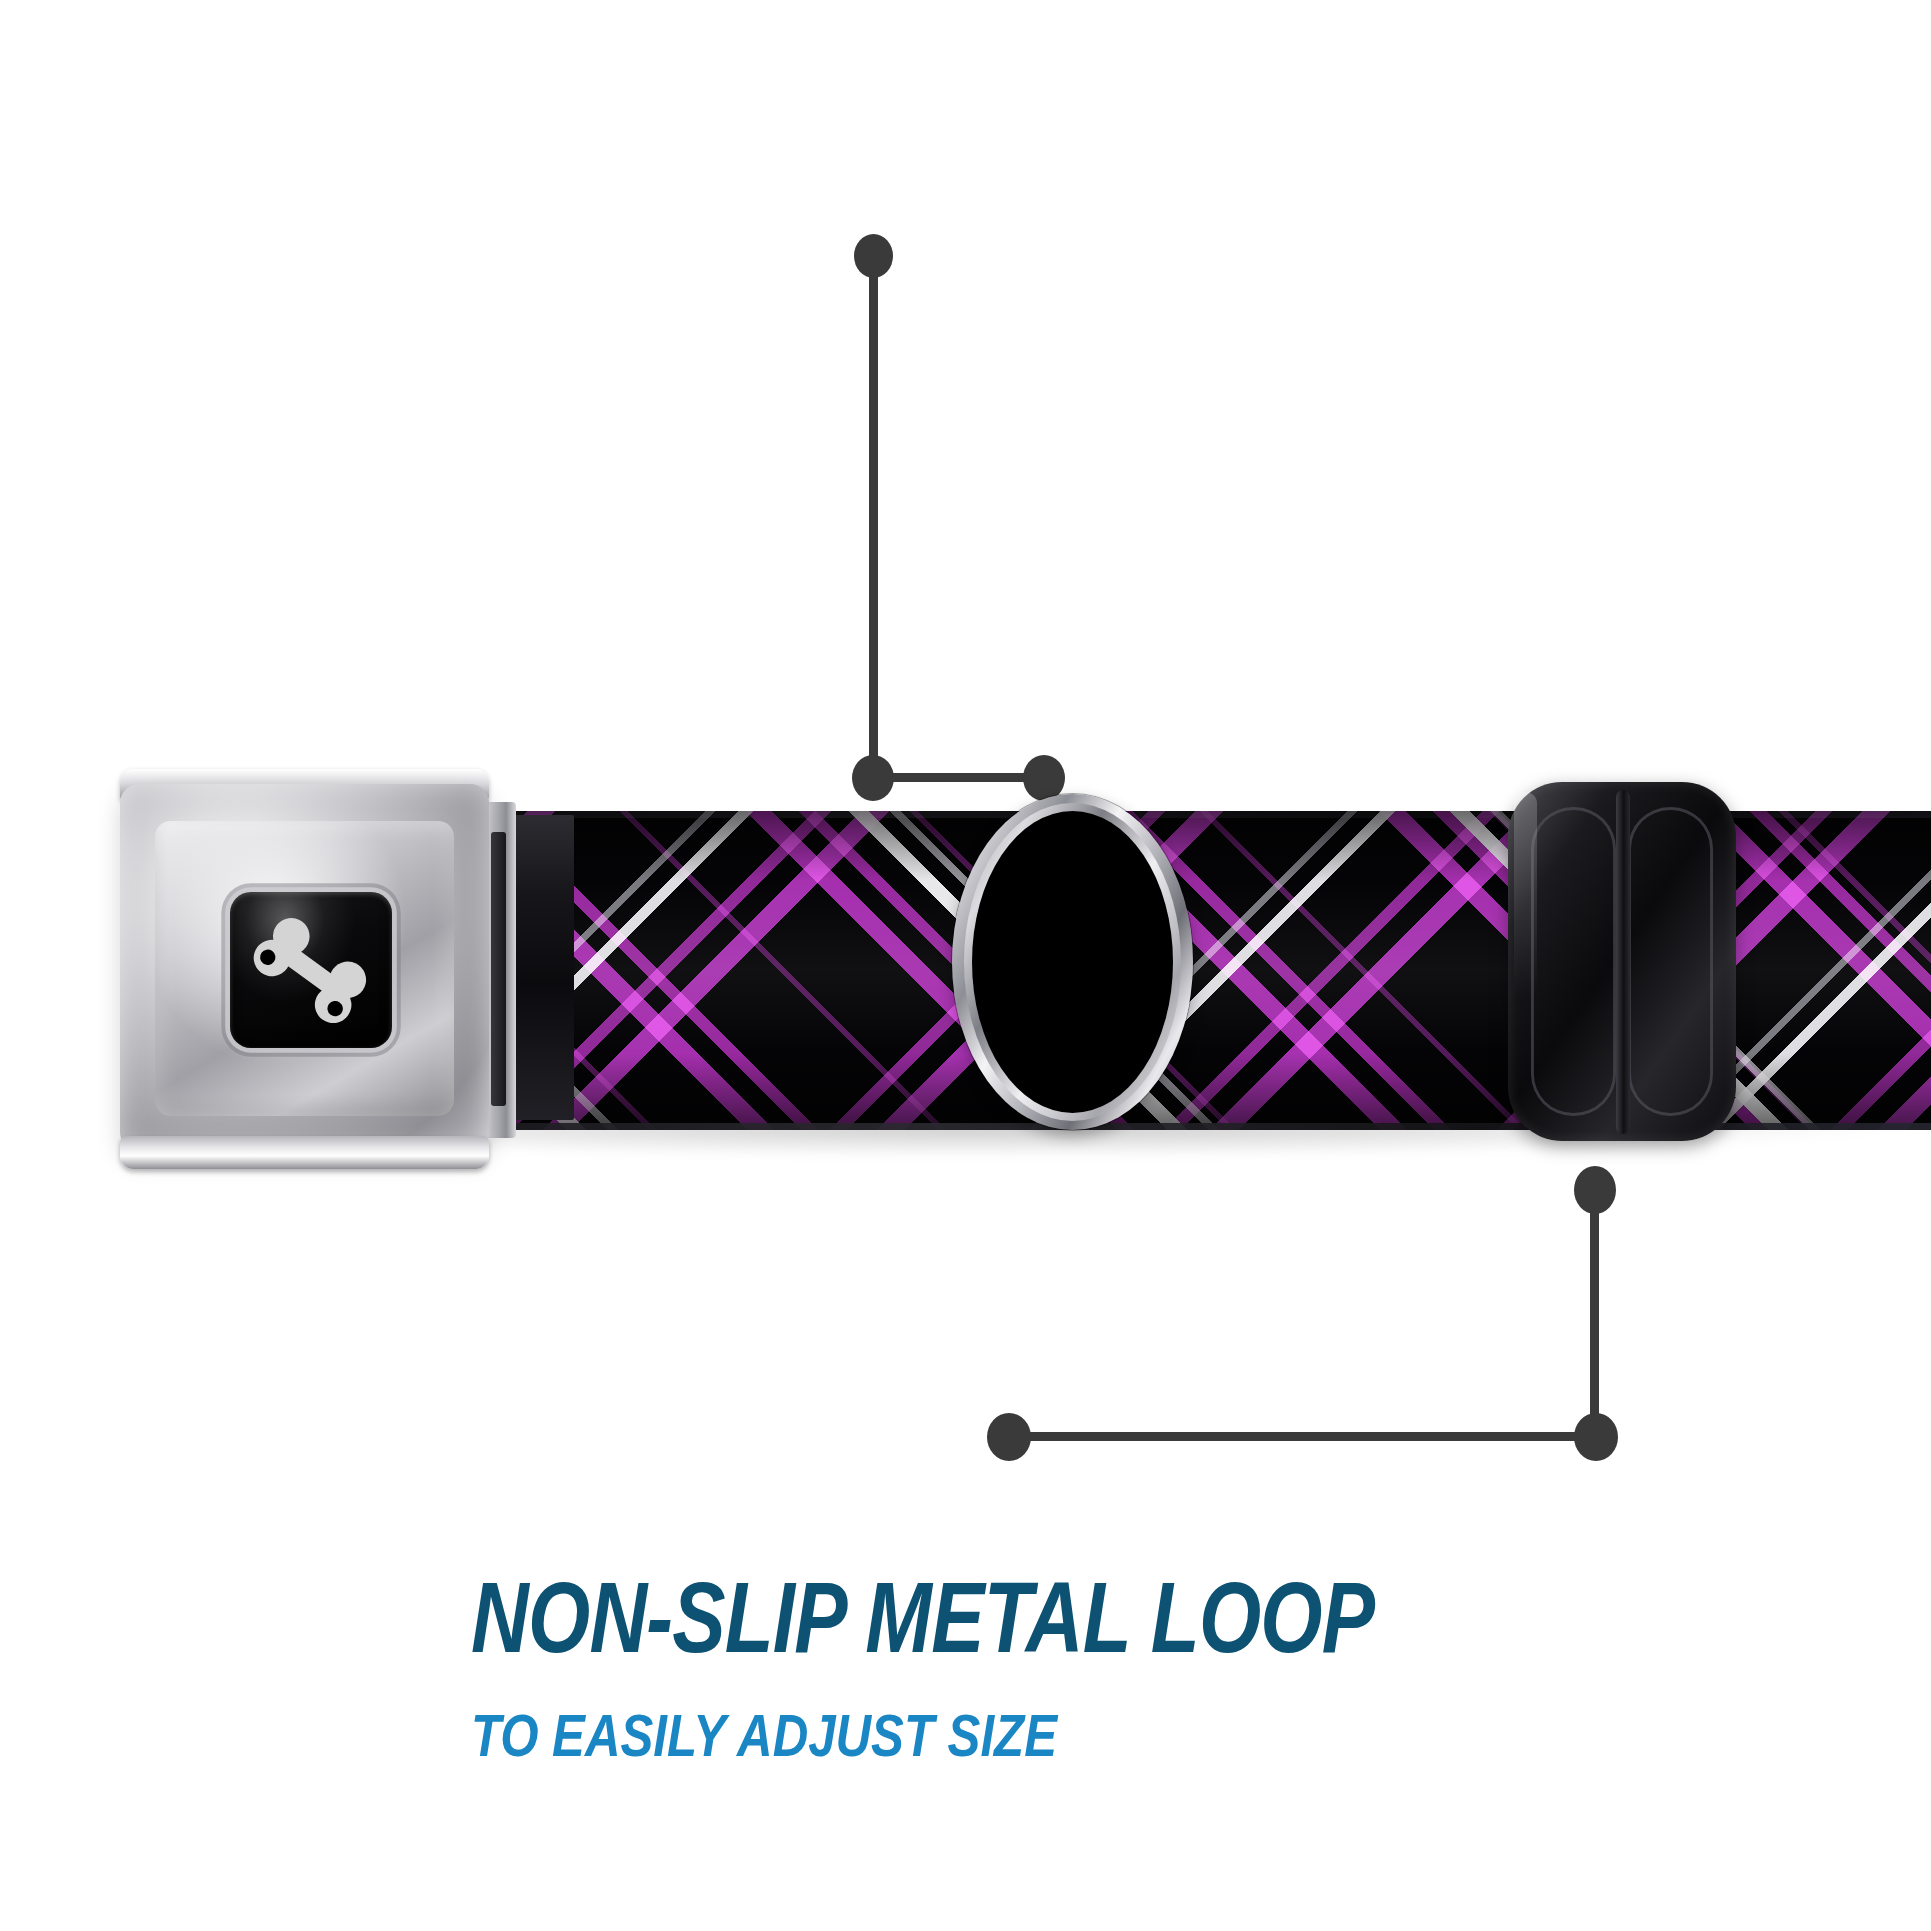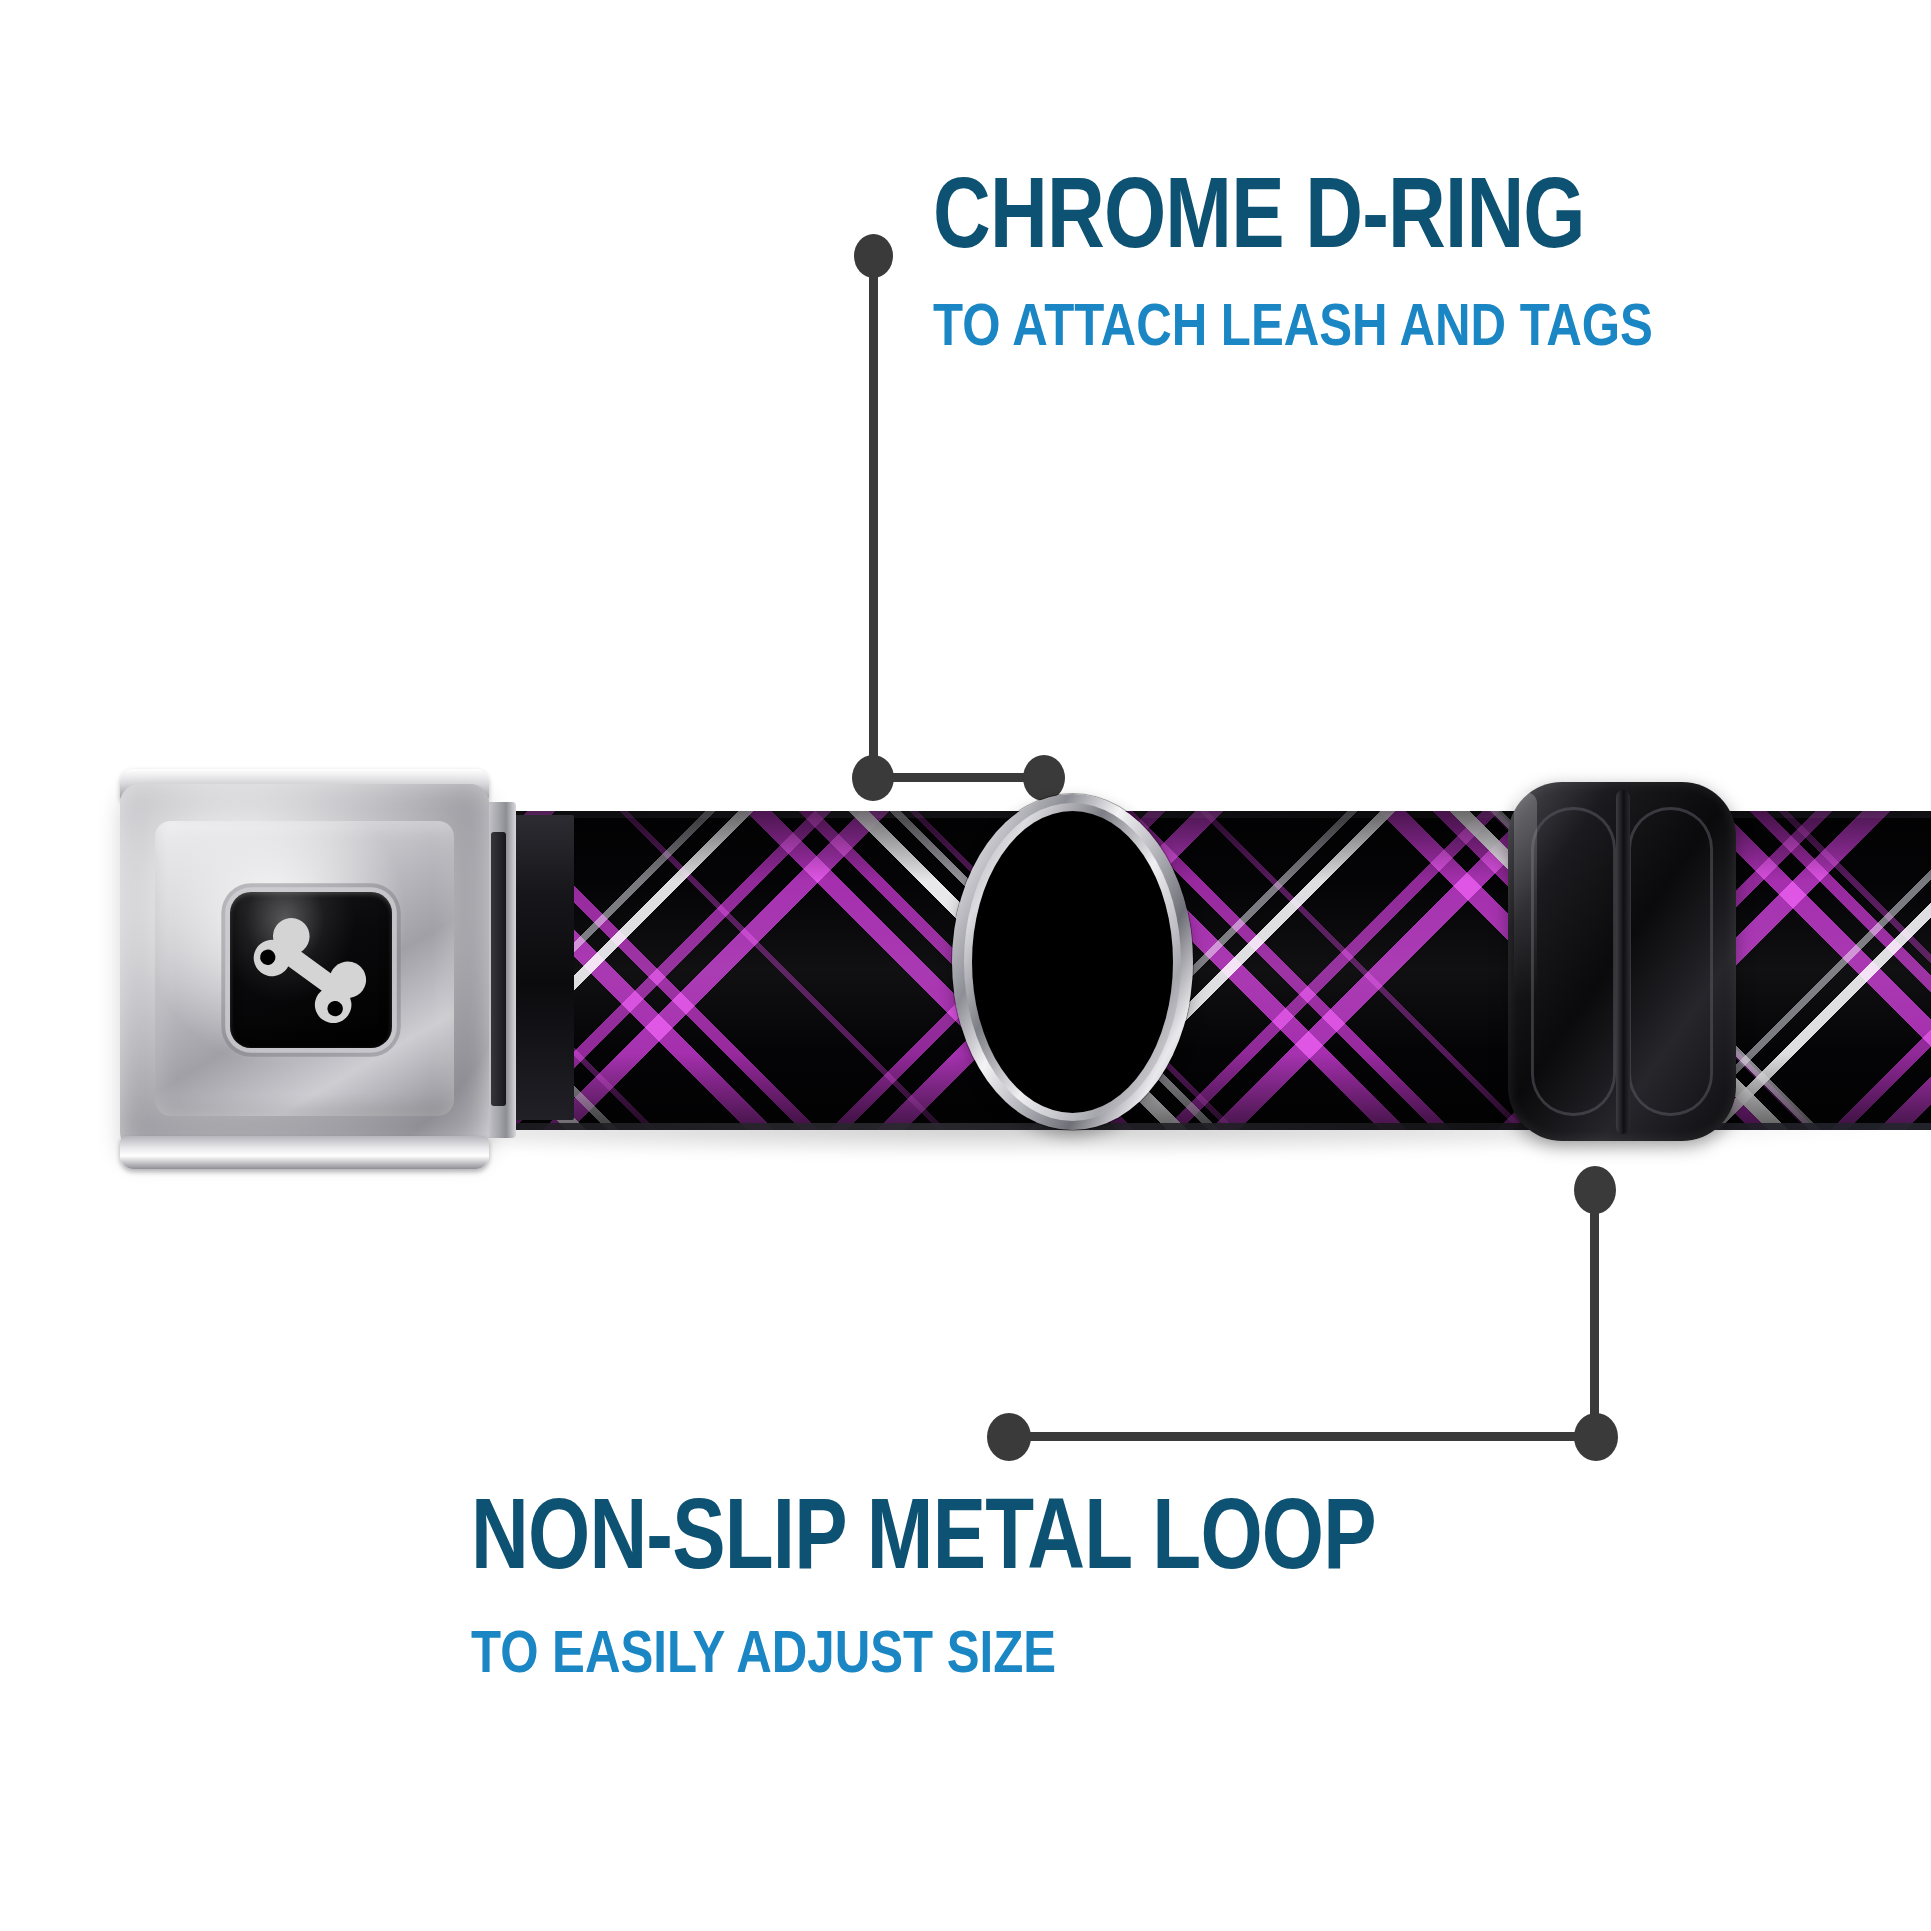--- a/index.html
+++ b/index.html
@@ -31,21 +31,21 @@
     font-size:60px;
     line-height:1.0;
     letter-spacing:0px;
     transform:scaleX(0.82);
     transform-origin:left center;
     white-space:nowrap;
     margin:0;
   }
   #callout-dring{left:933px;top:162px;}
   #callout-dring .sub{margin-top:33px;}
-  #callout-loop{left:471px;top:1483px;}
+  #callout-loop{left:471px;top:1567px;font-style:italic;}
   #callout-loop .sub{margin-top:39px;}
 
   
   .leader{position:absolute;background:#3a3a3a;}
   .dot{position:absolute;background:#3a3a3a;border-radius:50%;}
 
   
   #ld-top-dot-a{left:854px;top:234px;width:39px;height:44px;}
   #ld-top-vline{left:869px;top:259px;width:8.7px;height:521px;}
   #ld-top-dot-b{left:852px;top:755px;width:42px;height:46px;}
@@ -235,24 +235,20 @@
     position:absolute;left:116px;top:390px;width:1786px;height:33px;
     background:radial-gradient(ellipse at 50% 0%, rgba(0,0,0,.22) 0%, rgba(0,0,0,0) 72%);
     filter:blur(4.8px);
   }
 </style>
 </head>
 <body>
 
 <div class="stage">
 
-  <div class="callout" id="callout-dring">
-    <div class="title" style="color:#0d5272">CHROME D-RING</div>
-    <div class="sub" style="color:#1b86c4">TO ATTACH LEASH AND TAGS</div>
-  </div>
 
   <div class="dot leader-dot" id="ld-top-dot-a"></div>
   <div class="leader" id="ld-top-vline"></div>
   <div class="dot leader-dot" id="ld-top-dot-b"></div>
   <div class="leader" id="ld-top-hline"></div>
   <div class="dot leader-dot" id="ld-top-dot-c"></div>
 
   <div id="collar">
 
     <div class="soft-shadow"></div>

